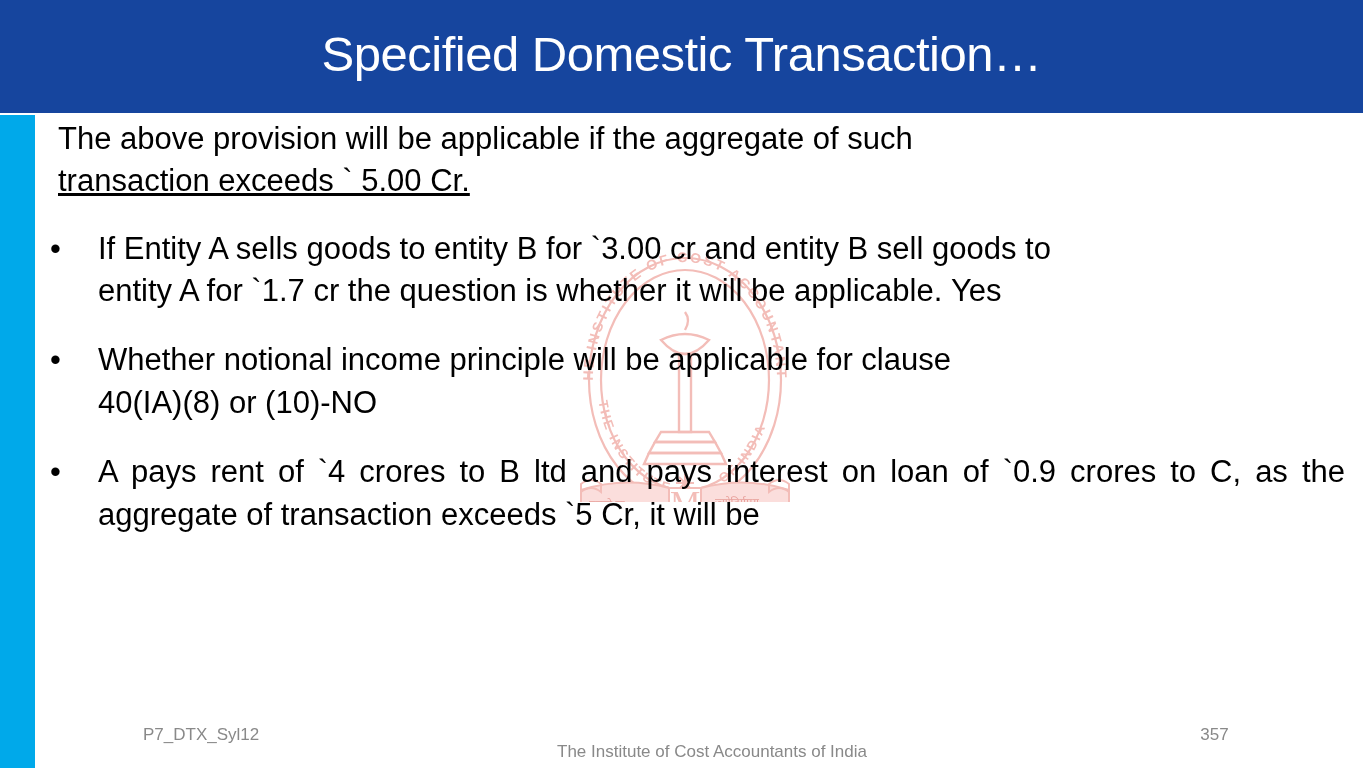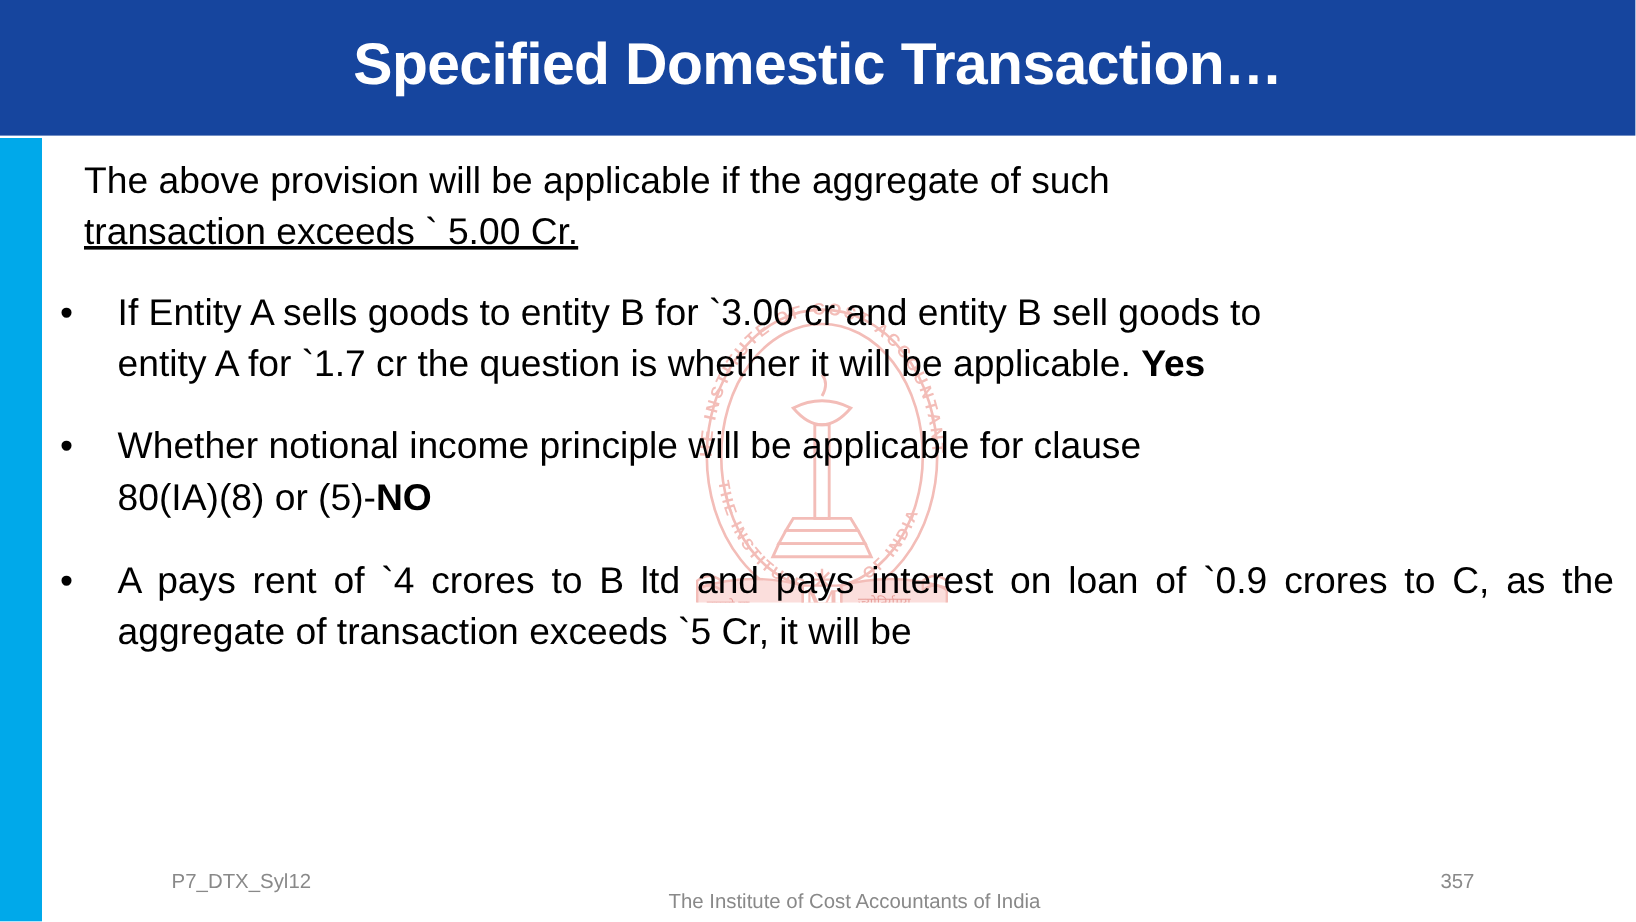--- a/index.html
+++ b/index.html
@@ -33,21 +33,21 @@
     height: 113px;
     background: #16459e;
     display: flex;
     align-items: center;
     justify-content: center;
   }
   .slide-title {
     color: #ffffff;
     font-family: "Liberation Sans", sans-serif;
     font-size: 49px;
-    font-weight: bold;
+    font-weight: normal;
     letter-spacing: -0.5px;
     line-height: 1;
     text-align: center;
     white-space: nowrap;
     margin: 0;
     padding: 0 20px;
     transform: translateY(-2px);
   }
 
   
@@ -81,21 +81,21 @@
   .content {
     position: absolute;
     left: 40px;
     top: 118px;
     width: 1315px;
     height: 580px;
     z-index: 3;
   }
 
   .intro-para {
-    margin: 12px;
+    margin: 0;
     padding: 0 12px 0 18px;
     font-size: 31px;
     line-height: 1.35;
     color: #000000;
     text-align: justify;
     text-justify: inter-word;
     font-family: "Liberation Sans", sans-serif;
     font-weight: 300;
   }
   .intro-para .last-line {
@@ -127,21 +127,21 @@
     top: 0;
     font-size: 31px;
     line-height: 1.38;
     color: #000000;
   }
   .bullet-item .last-line {
     display: block;
     text-align: left;
   }
   .bullet-item b {
-    font-weight: 700;
+    font-weight: 400;
   }
 
   
   .footer {
     position: absolute;
     left: 48px;
     top: 718px;
     width: 1328px;
     height: 34px;
     display: flex;
@@ -247,21 +247,21 @@
 
       <li class="bullet-item">
         <span class="marker">•</span>
         <span>If Entity A sells goods to entity B for `3.00 cr and entity B sell goods to</span>
         <span class="last-line"><span>entity A for `1.7 cr the question is whether it will be applicable. </span><b>Yes</b></span>
       </li>
 
       <li class="bullet-item">
         <span class="marker">•</span>
         <span>Whether notional income principle will be applicable for clause</span>
-        <span class="last-line"><span>80(IA)(8) or (5)-</span><b>NO</b></span>
+        <span class="last-line"><span>40(IA)(8) or (10)-</span><b>NO</b></span>
       </li>
 
       <li class="bullet-item">
         <span class="marker">•</span>
         <span>A pays rent of `4 crores to B ltd and pays interest on loan of `0.9</span>
         <span>crores to C, as the aggregate of transaction exceeds `5 Cr, it will be</span>
       </li>
 
     </ul>
   </div>

